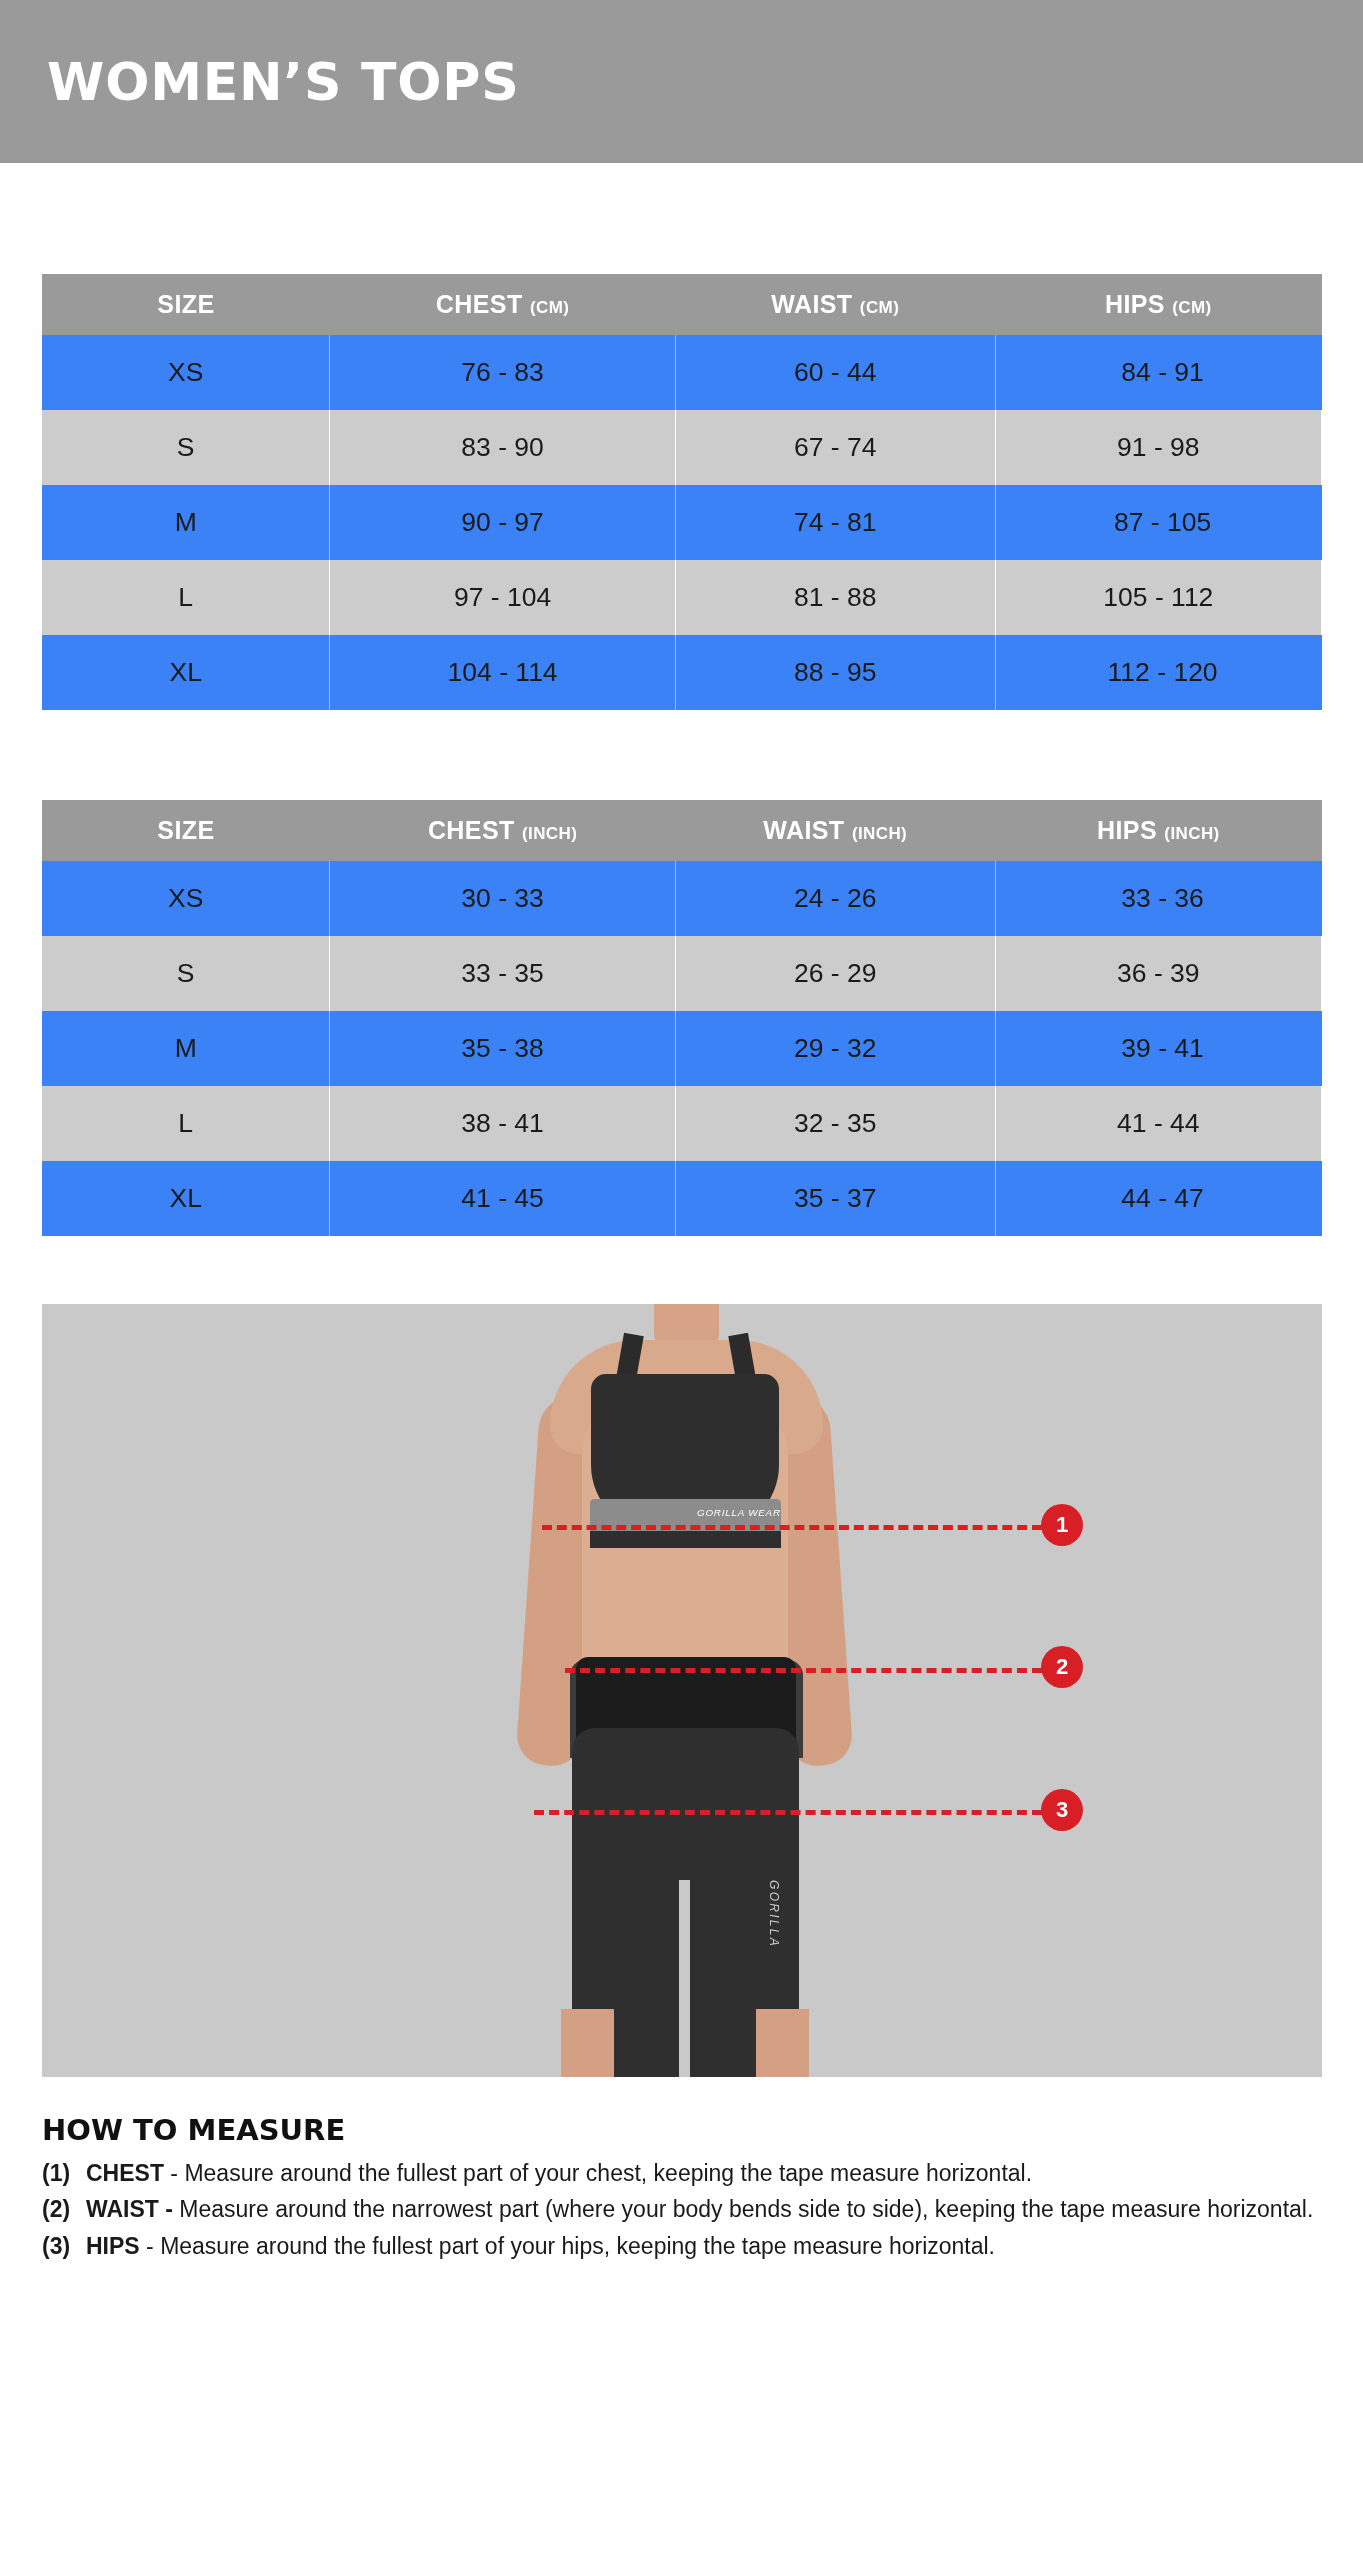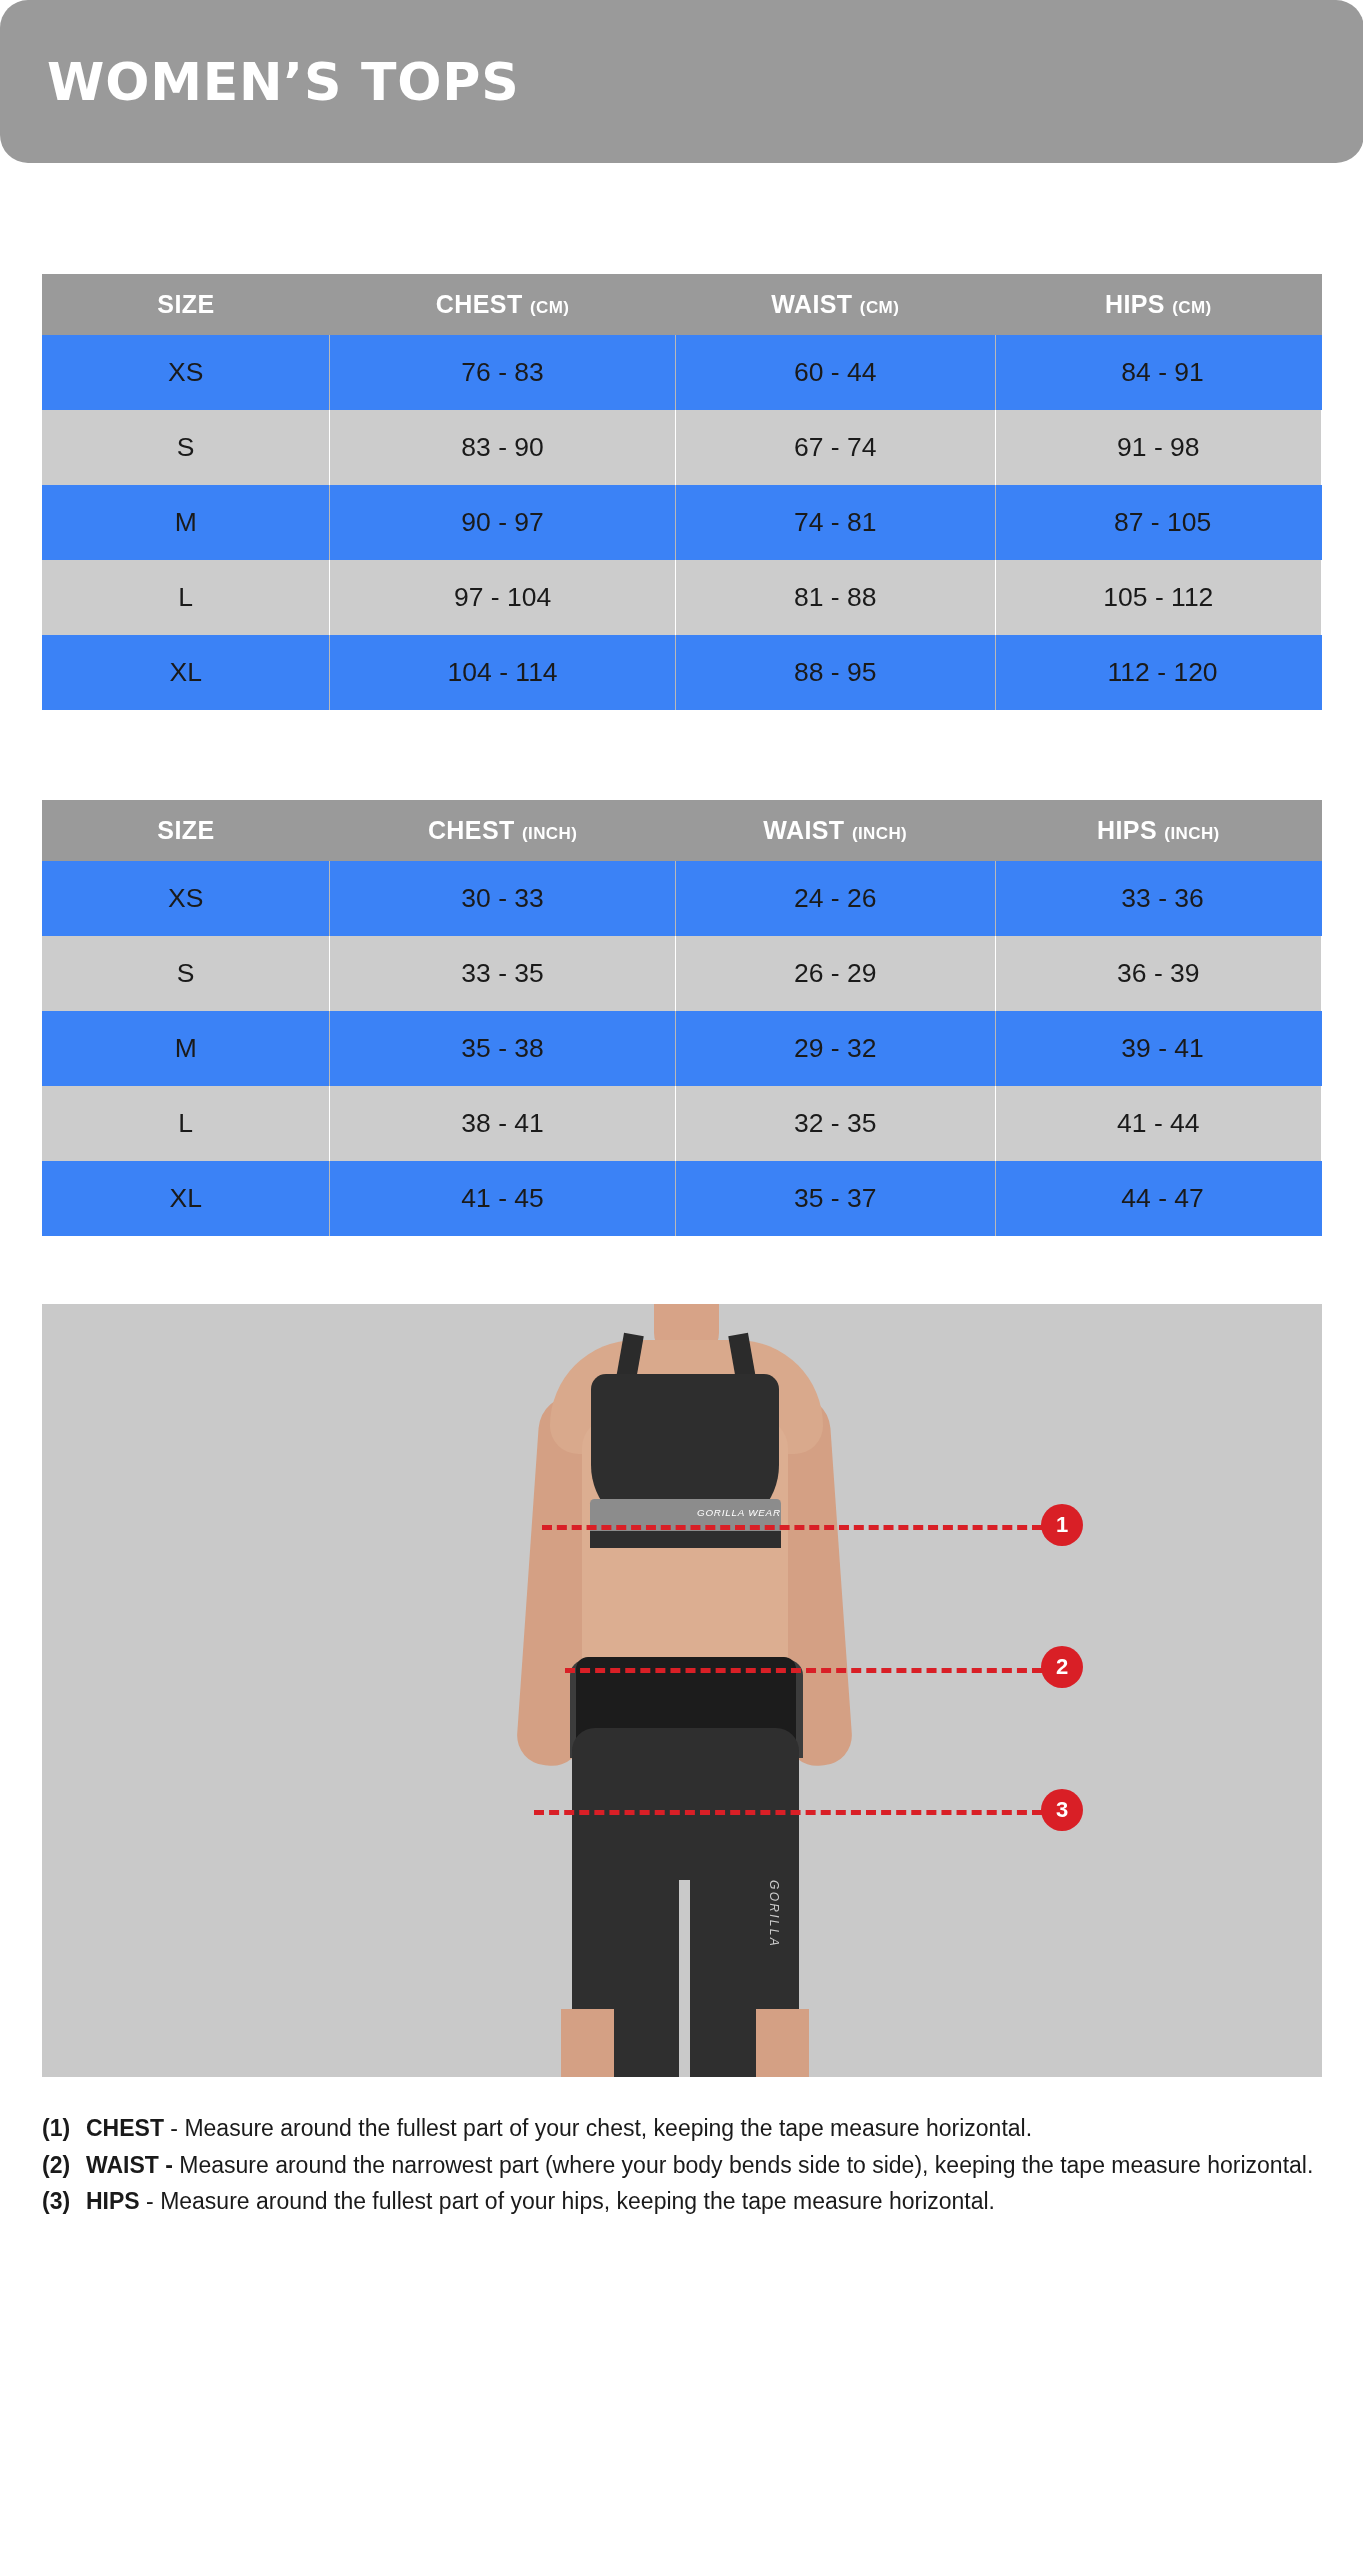--- a/index.html
+++ b/index.html
@@ -17,21 +17,20 @@
     overflow: hidden;
   }
 
   
   .header-bar {
     width: 100%;
     height: 163px;
     background: #9a9a9a;
     display: flex;
     align-items: center;
-    border-radius: 28px;
   }
   .header-title {
     color: #ffffff;
     font-size: 52px;
     font-weight: bold;
     letter-spacing: 0.8px;
     margin-left: 47px;
     font-family: "DejaVu Sans", sans-serif;
   }
 
@@ -424,20 +423,21 @@
       <span>2</span>
     </div>
 
   <div class="measure-line" style="left: 492px; top: 506px; width: 508px;"></div>
   <div class="marker" style="left: 999px; top: 485px;">
       <span>3</span>
     </div>
 </div>
 
 <div class="howto">
+  <div class="howto-title">HOW TO MEASURE</div>
 
   <div class="howto-item">
     <div class="howto-num">(1)</div>
     <div class="howto-text"><span class="howto-label">CHEST</span><span> - Measure around the fullest part of your chest, keeping the tape measure horizontal.</span></div>
   </div>
 
   <div class="howto-item">
     <div class="howto-num">(2)</div>
     <div class="howto-text"><span class="howto-label">WAIST -</span><span> Measure around the narrowest part (where your body bends side to side), keeping the tape measure horizontal.</span></div>
   </div>

